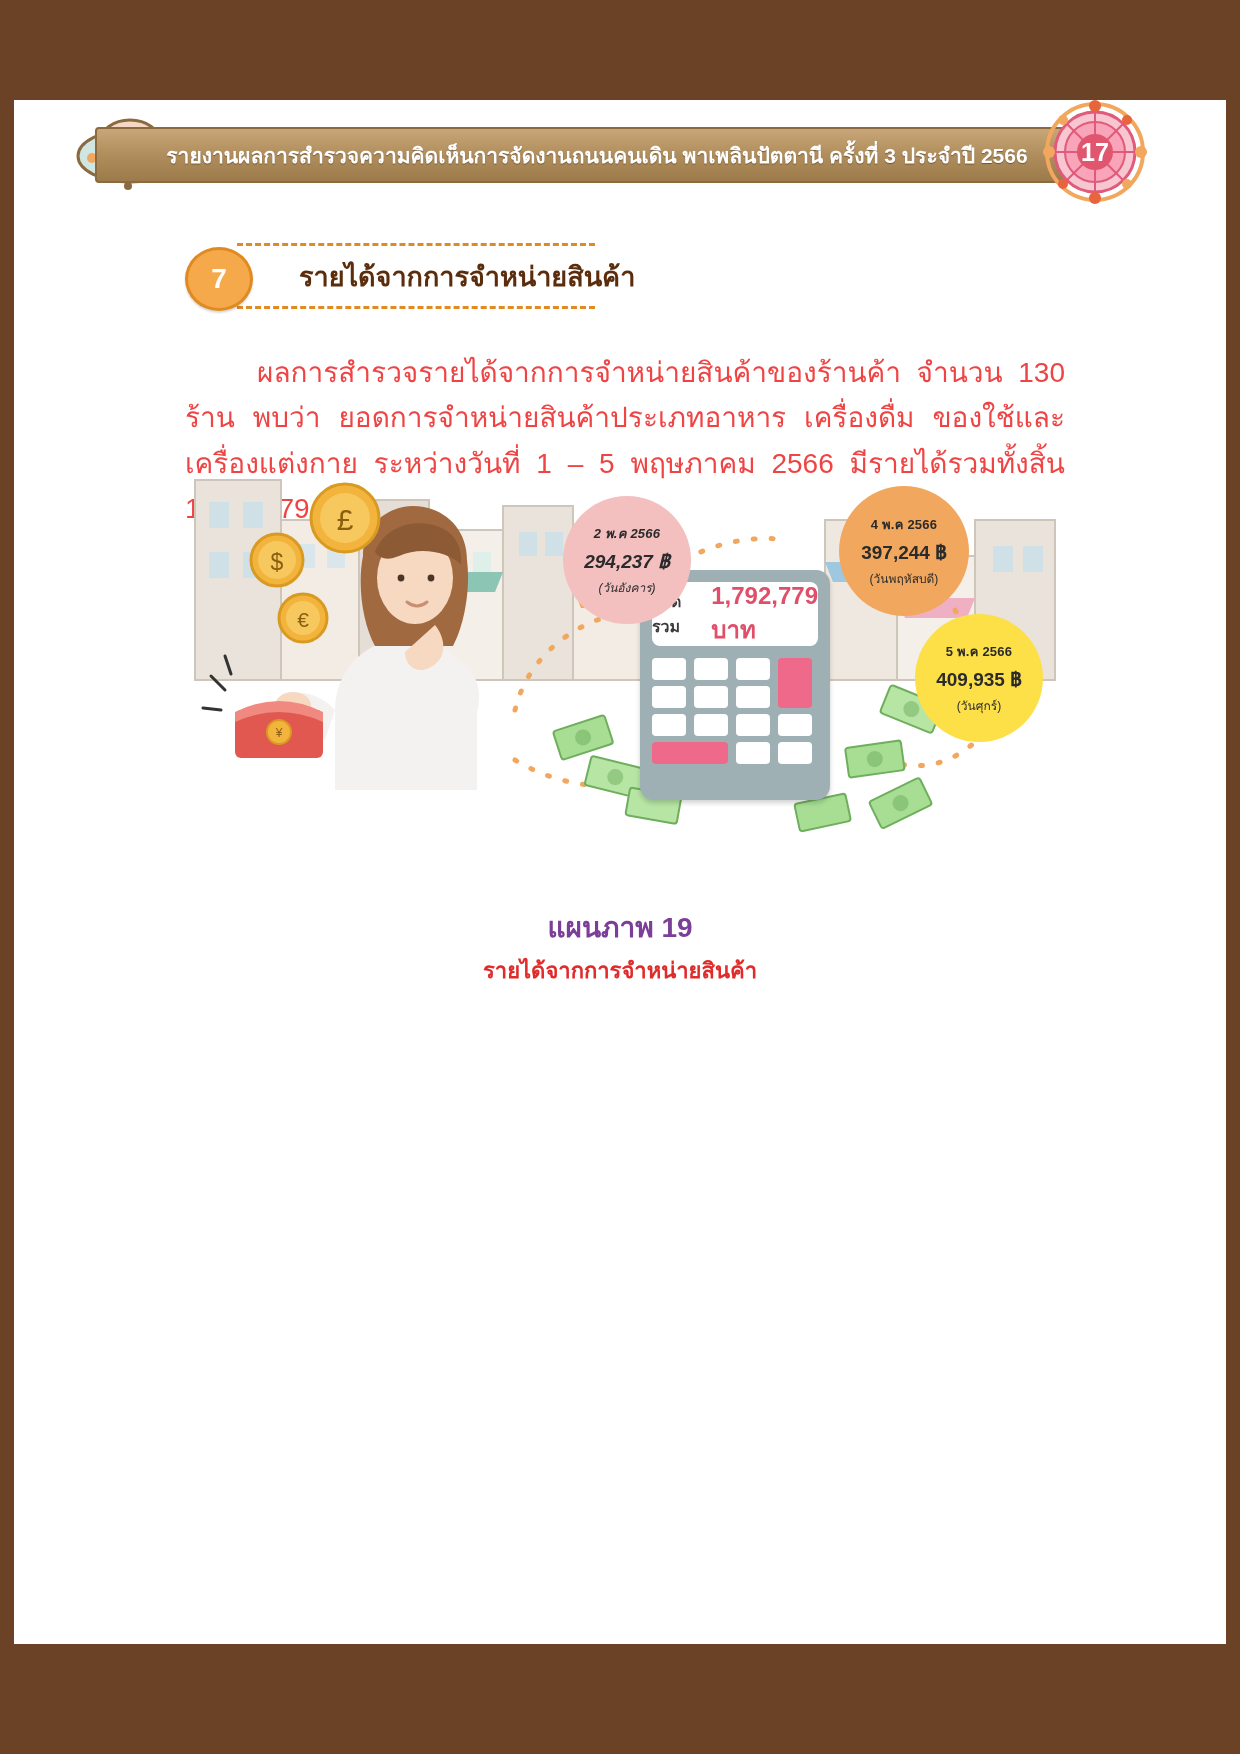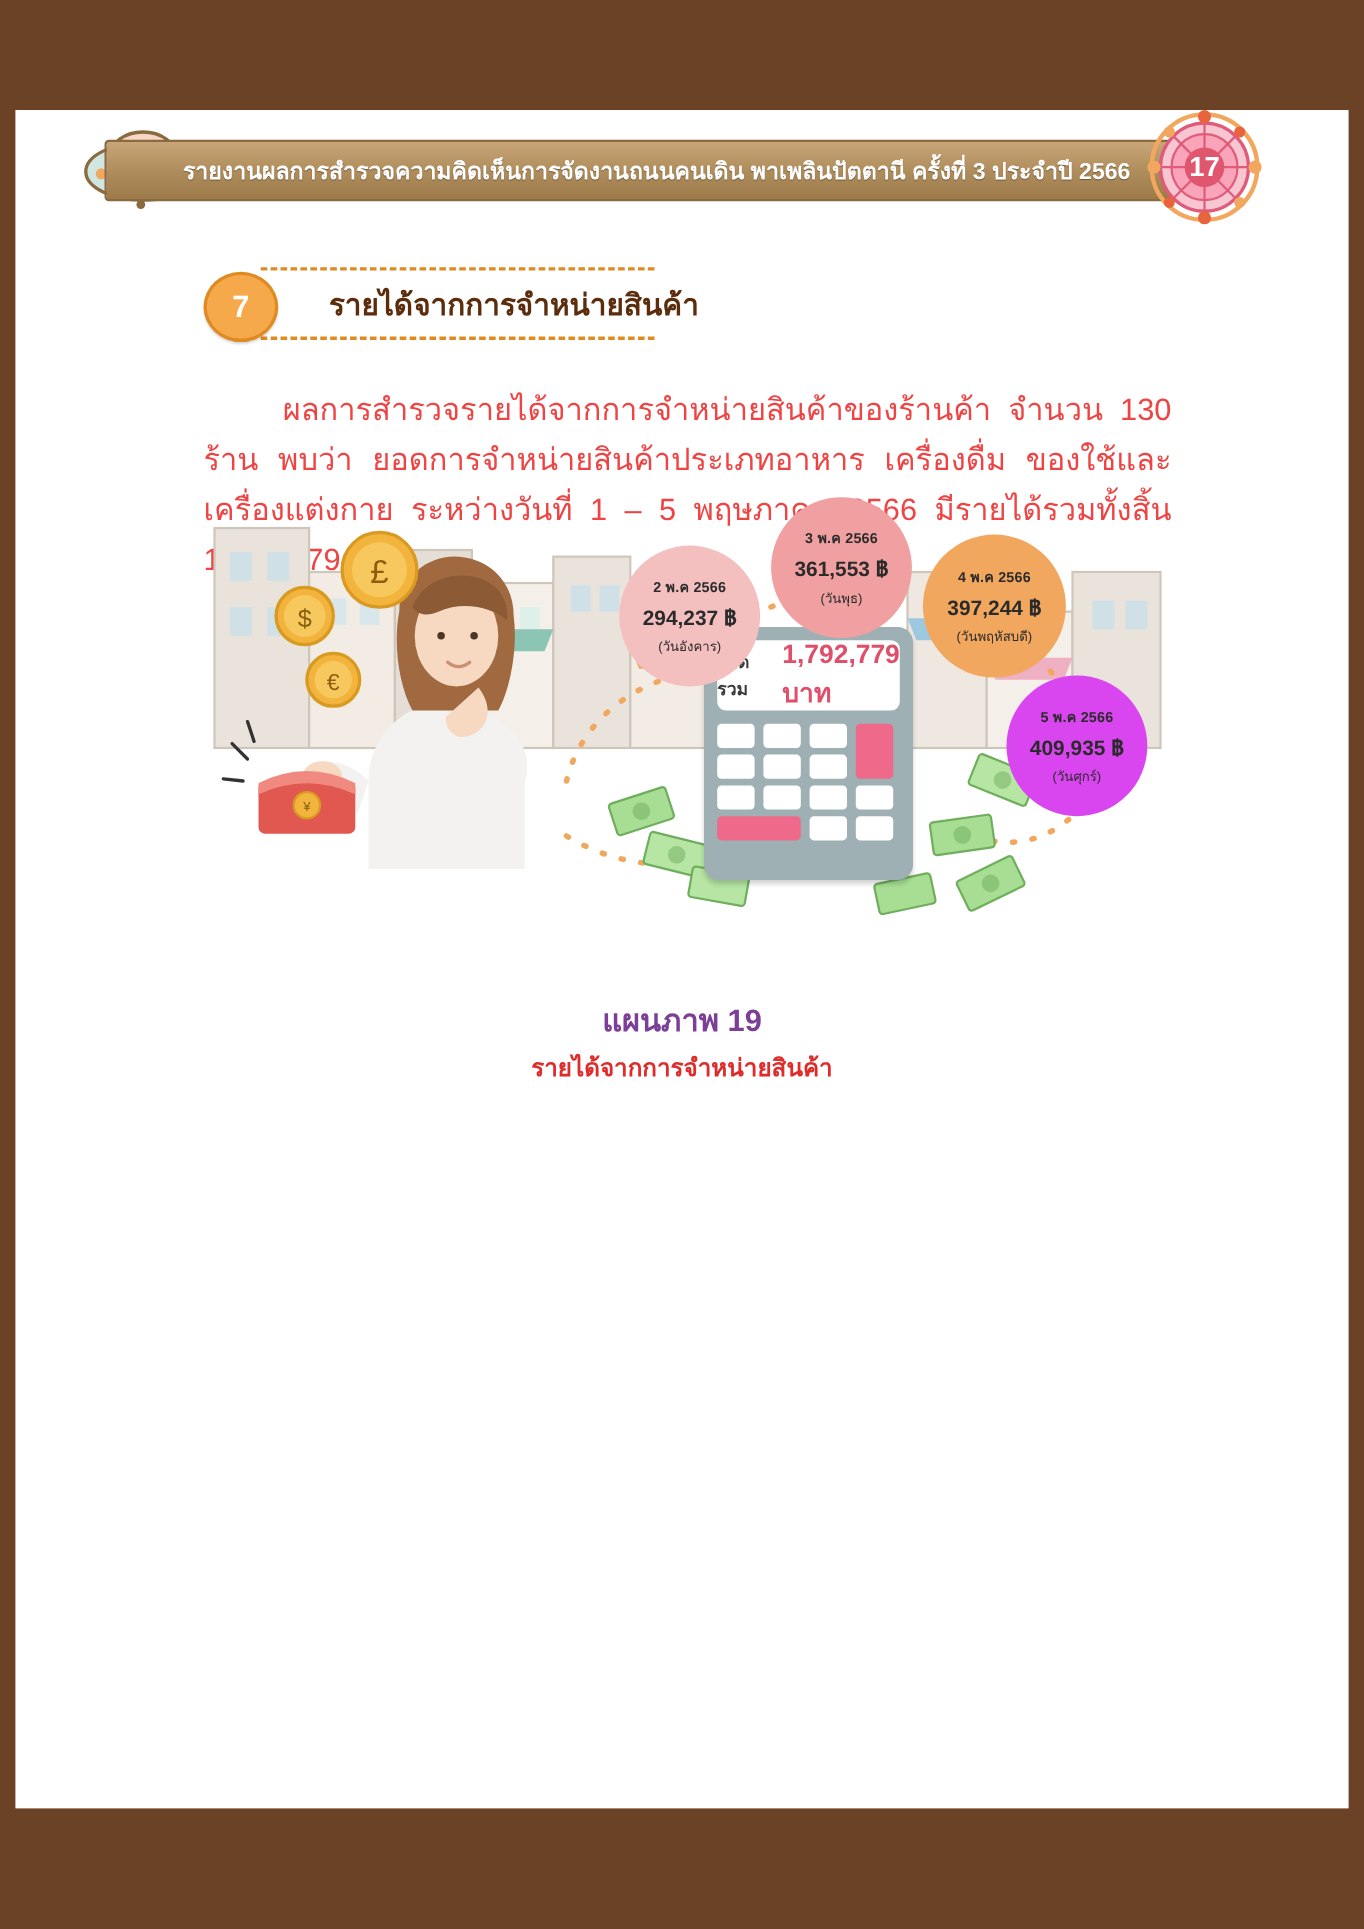--- a/index.html
+++ b/index.html
@@ -318,39 +318,34 @@
       <div class="key" style="left:42px;top:56px;width:34px;height:22px;"></div>
       <div class="key" style="left:84px;top:56px;width:34px;height:22px;"></div>
       <div class="key" style="left:126px;top:56px;width:34px;height:22px;"></div>
       <div class="key pink" style="left:0;top:84px;width:76px;height:22px;"></div>
       <div class="key" style="left:84px;top:84px;width:34px;height:22px;"></div>
       <div class="key" style="left:126px;top:84px;width:34px;height:22px;"></div>
     </div>
   </div>
 
 
-  <div class="bubble" style="left:378px;top:36px;width:128px;height:128px;background:#f3bfbf;">
+  <div class="bubble" style="left:378px;top:36px;width:128px;height:128px;background:#f3bfbf;font-style:italic;">
     <span class="b-date">2 พ.ค 2566</span>
     <span class="b-amount">294,237 ฿</span>
     <span class="b-day">(วันอังคาร)</span>
   </div>
 
-  <div class="bubble" style="left:516px;top:-8px;width:128px;height:128px;background:#f0a0a0;">
-    <span class="b-date">3 พ.ค 2566</span>
-    <span class="b-amount">361,553 ฿</span>
-    <span class="b-day">(วันพุธ)</span>
-  </div>
 
   <div class="bubble" style="left:654px;top:26px;width:130px;height:130px;background:#f2a75e;">
     <span class="b-date">4 พ.ค 2566</span>
     <span class="b-amount">397,244 ฿</span>
     <span class="b-day">(วันพฤหัสบดี)</span>
   </div>
 
-  <div class="bubble" style="left:730px;top:154px;width:128px;height:128px;background:#d946ef;">
+  <div class="bubble" style="left:730px;top:154px;width:128px;height:128px;background:#fde047;">
     <span class="b-date">5 พ.ค 2566</span>
     <span class="b-amount">409,935 ฿</span>
     <span class="b-day">(วันศุกร์)</span>
   </div>
 </div>
 
 <div class="caption">
   <div class="cap1">แผนภาพ 19</div>
   <div class="cap2">รายได้จากการจำหน่ายสินค้า</div>
 </div>

